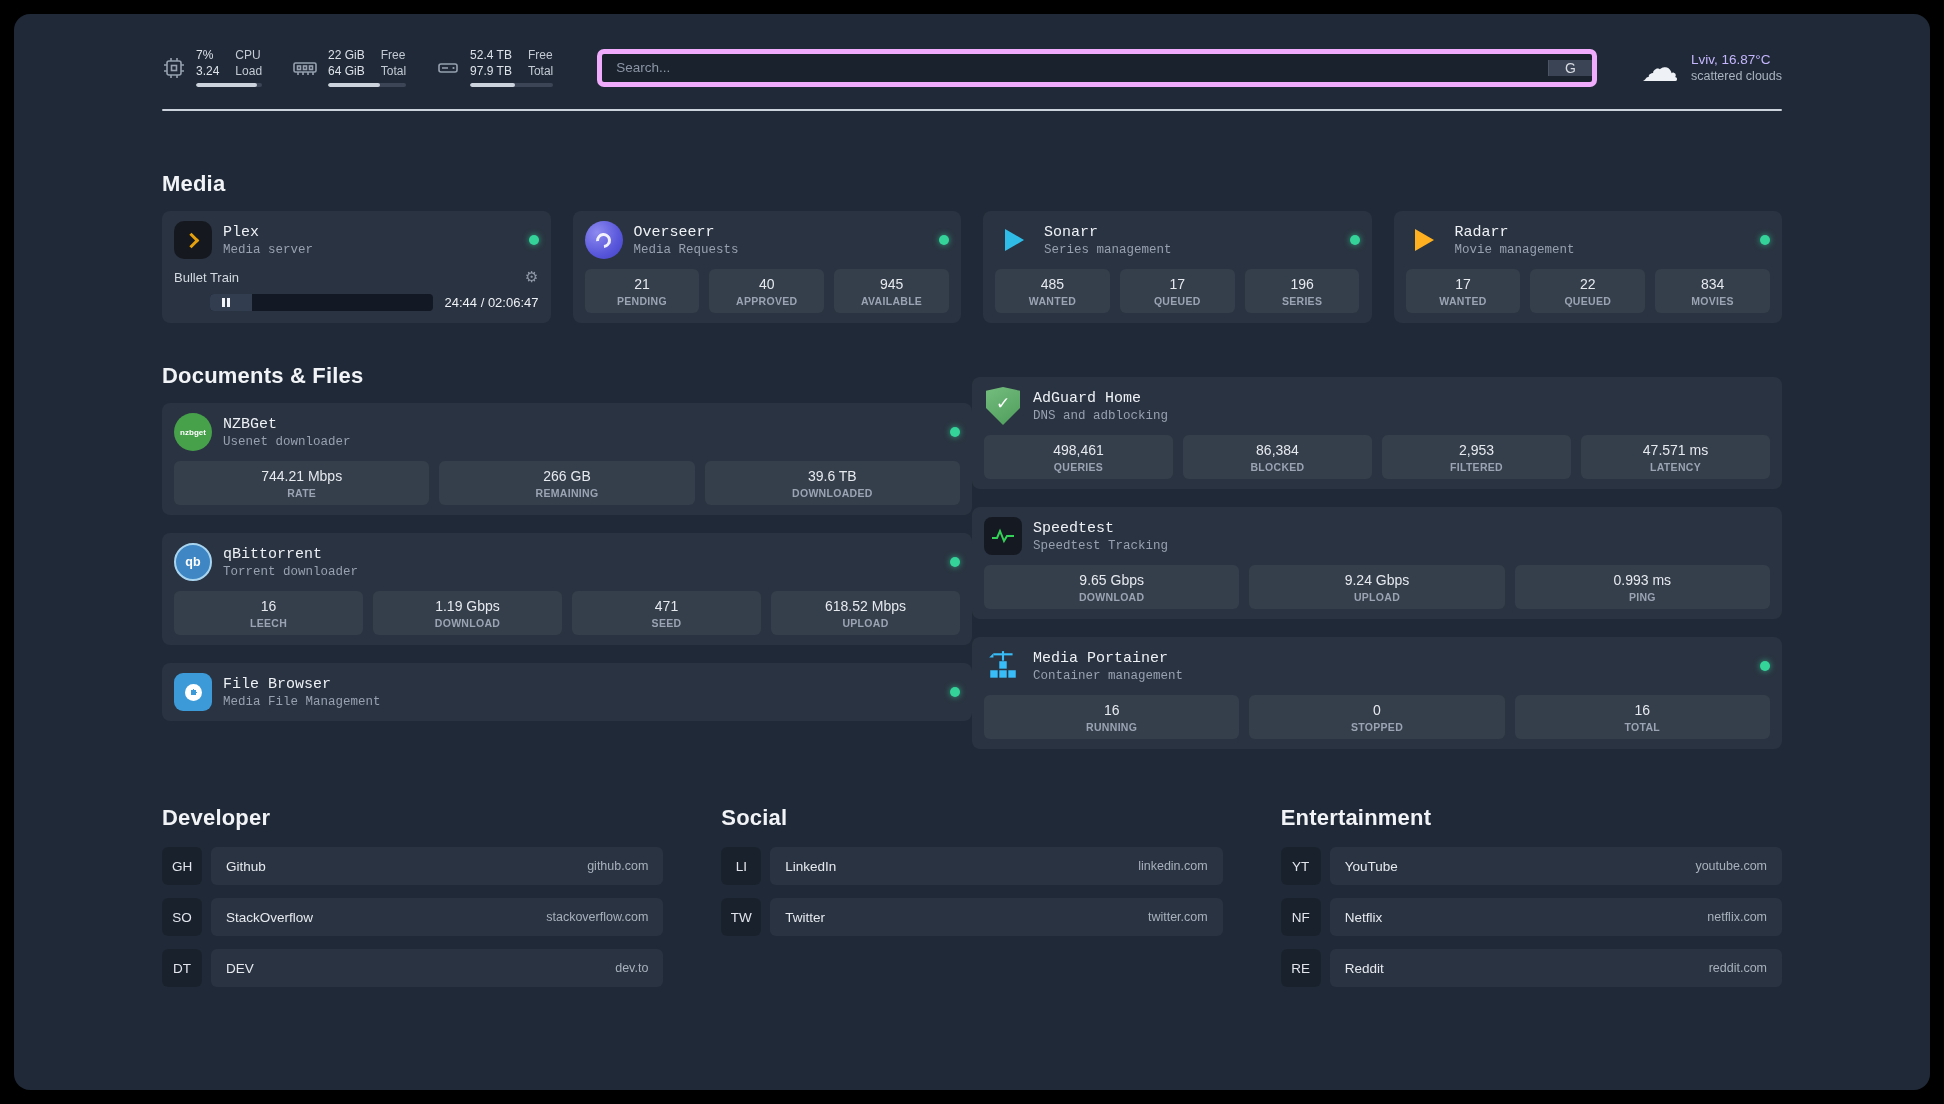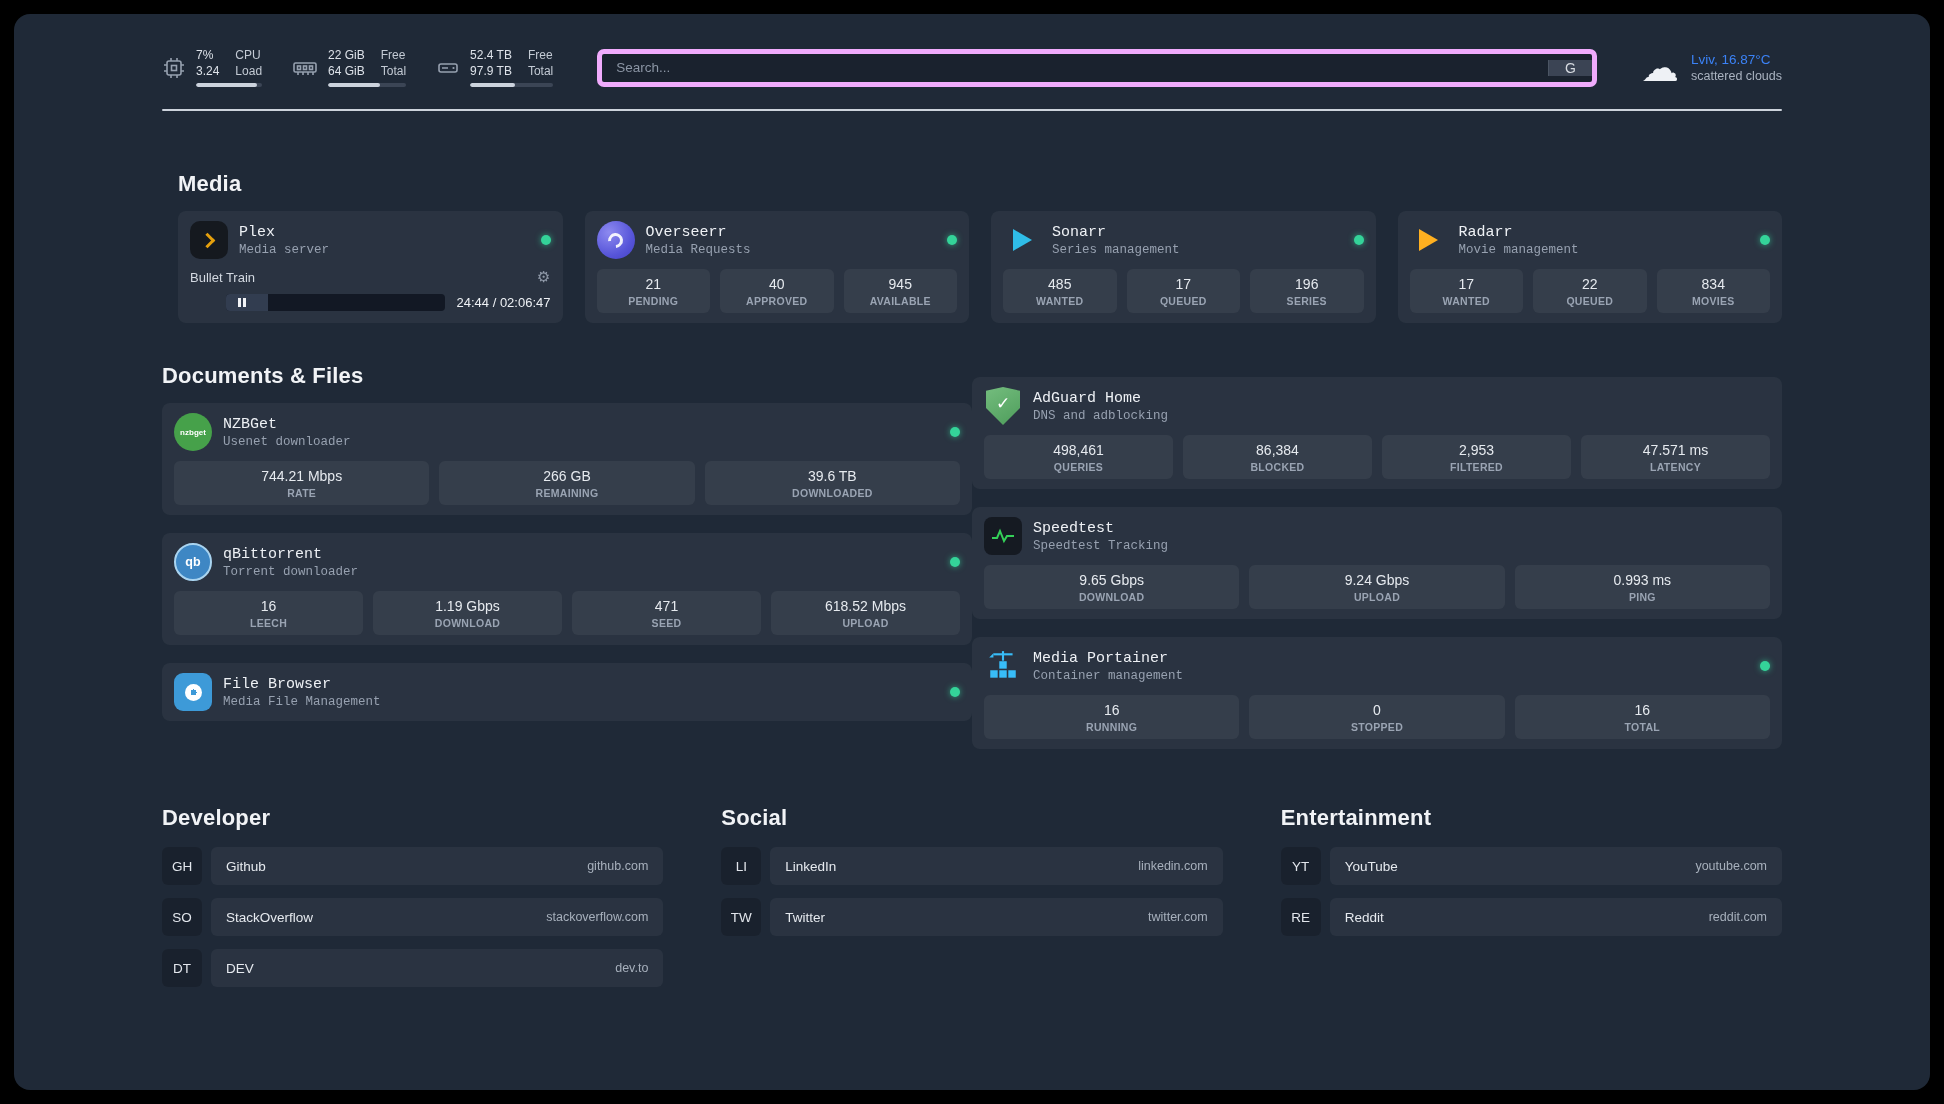--- a/index.html
+++ b/index.html
@@ -20,28 +20,28 @@
   .res-fill { display: block; height: 100%; background: #ccd3dd; border-radius: 2px; }
 
   .search { flex: 1; display: flex; align-items: center; height: 38px; border: 5px solid #f0abfc; border-radius: 7px; overflow: hidden; background: rgba(0,0,0,0.15); margin: 0 14px; }
   .search-input { flex: 1; background: transparent; border: none; outline: none; color: #cdd3dc; font-size: 13.5px; padding: 0 14px; font-family: inherit; }
   .search-input::placeholder { color: #8b95a4; }
   .search-provider { width: 44px; background: #3b4454; border: none; border-left: 1px solid #4b5563; color: #d6dae0; font-size: 14px; cursor: pointer; font-family: inherit; }
 
   .weather { display: flex; align-items: center; gap: 12px; }
   .cloud-icon::before { content: "☁"; font-size: 38px; color: #eef1f5; line-height: 1; }
   .w-col { display: flex; flex-direction: column; gap: 2px; }
-  .w-loc { font-size: 13.5px; color: #3b82f6; }
+  .w-loc { font-size: 13.5px; color: #c4b5fd; }
   .w-cond { font-size: 12.5px; color: #aab3c0; }
 
   .divider { height: 2px; background: #ccd2db; border: none; margin-top: 22px; border-radius: 1px; }
 
   
   .sec-title { font-size: 22px; font-weight: 600; color: #f1f3f6; letter-spacing: 0.2px; }
-  .media-sec { margin-top: 60px; margin-left: 16px; }
+  .media-sec { margin-top: 60px; }
   .cards4 { margin-top: 14px; display: grid; grid-template-columns: repeat(4, 1fr); gap: 22px; }
 
   .card { background: rgba(255,255,255,0.05); border-radius: 8px; padding: 10px 12px; cursor: pointer; }
   .card-head { display: flex; align-items: center; gap: 11px; }
   .icon { width: 38px; height: 38px; flex: 0 0 38px; display: flex; align-items: center; justify-content: center; }
   .titles { display: flex; flex-direction: column; gap: 2px; font-family: Liberation Mono, monospace; }
   .svc-name { font-size: 15px; color: #eef1f5; font-weight: 500; }
   .svc-sub { font-size: 12.5px; color: #97a1b0; }
   .dot { margin-left: auto; width: 10px; height: 10px; border-radius: 50%; background: #34d399; box-shadow: 0 0 6px rgba(52,211,153,0.7); flex: 0 0 10px; }
 
@@ -535,20 +535,27 @@
         <h2 class="sec-title">Entertainment</h2>
         <div class="bm-rows">
           <div class="bm-row">
             <span class="bm-abbr">YT</span>
             <span class="bm-bar">
               <span class="bm-name">YouTube</span>
               <span class="bm-url">youtube.com</span>
             </span>
           </div>
           <div class="bm-row">
+            <span class="bm-abbr">NF</span>
+            <span class="bm-bar">
+              <span class="bm-name">Netflix</span>
+              <span class="bm-url">netflix.com</span>
+            </span>
+          </div>
+          <div class="bm-row">
             <span class="bm-abbr">RE</span>
             <span class="bm-bar">
               <span class="bm-name">Reddit</span>
               <span class="bm-url">reddit.com</span>
             </span>
           </div>
         </div>
       </div>
 
     </div>

